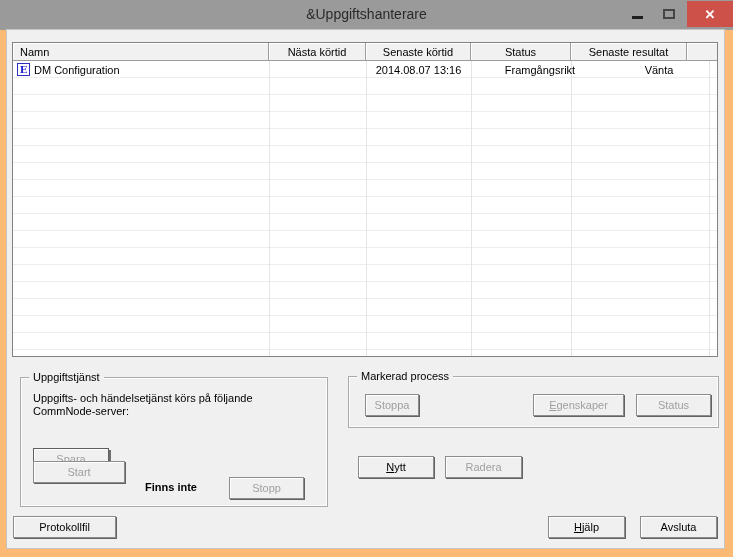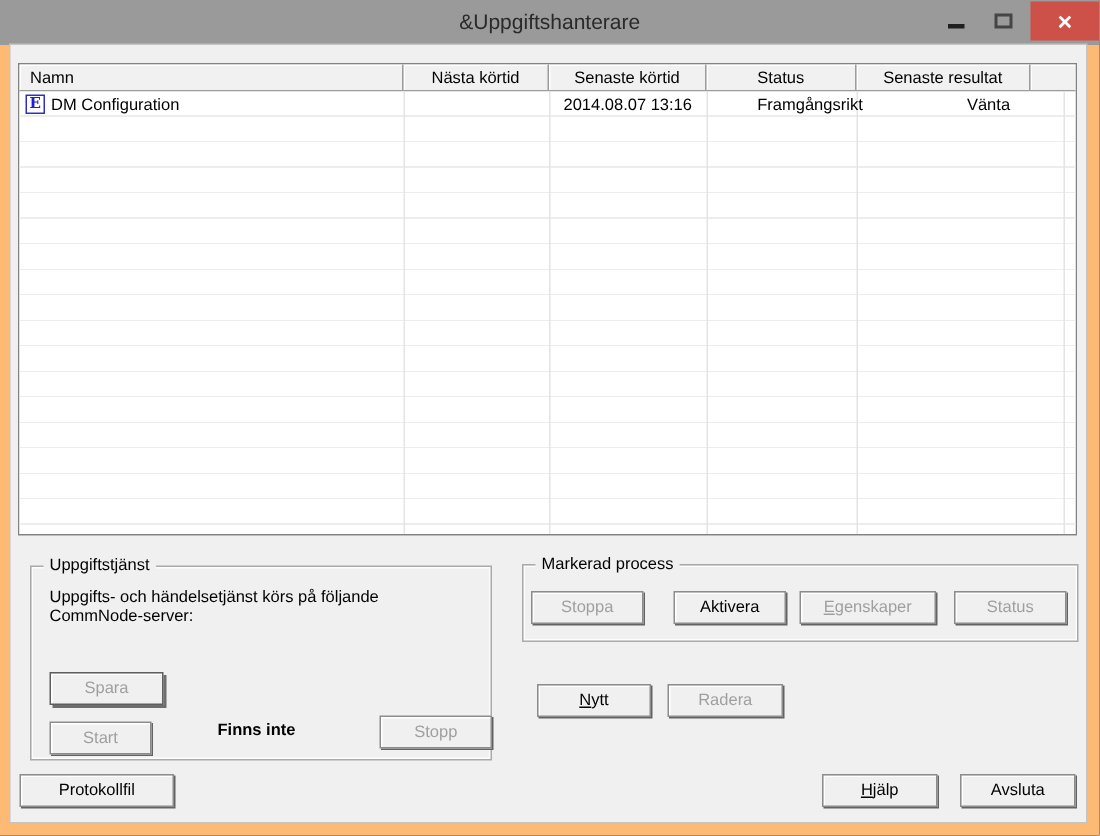--- a/index.html
+++ b/index.html
@@ -94,26 +94,26 @@
     position:absolute; left:10px; top:48px; width:272px; height:19px;
     background:#fff; border:1px solid #767676;
   }
   #combo-value { position:absolute; left:3px; top:1px; line-height:15px; font-size:11px; }
   #combo-arrow {
     position:absolute; right:1px; top:1px; bottom:1px; width:16px; background:#f0f0f0;
     border:1px solid #9a9a9a; box-shadow:inset 1px 1px 0 #fff;
     display:flex; align-items:center; justify-content:center; font-size:7px; color:#222;
   }
   #btn-spara { left:12px; top:70px; width:76px; height:22px; }
-  #btn-start { left:12px; top:103px; width:68px; height:22px; }
+  #btn-start { left:12px; top:83px; width:92px; height:22px; }
   #svc-status { position:absolute; left:96px; top:103px; font-weight:bold; white-space:nowrap;padding-left:28px; }
-  #btn-stopp { left:208px; top:99px; width:75px; height:22px;margin-left:24px; }
-
-  
-  #btn-stoppa     { left:5px;  top:17px; width:75px; height:22px; }
+  #btn-stopp { left:208px; top:99px; width:75px; height:22px; }
+
+  
+  #btn-stoppa     { left:16px;  top:17px; width:54px; height:22px; }
   #btn-aktivera   { left:100px; top:17px; width:75px; height:22px; }
   #btn-egenskaper { left:184px; top:17px; width:91px; height:22px; }
   #btn-status     { left:287px; top:17px; width:75px; height:22px; }
 
   
   #btn-nytt        { left:351px; top:426px; width:76px; height:22px; }
   #btn-radera      { left:438px; top:426px; width:77px; height:22px; }
   #btn-protokoll   { left:6px;   top:486px; width:103px; height:22px; }
   #btn-hjalp       { left:541px; top:486px; width:77px; height:22px; }
   #btn-avsluta     { left:633px; top:486px; width:77px; height:22px; }
@@ -172,21 +172,20 @@
       <div id="svc-desc2">CommNode-server:</div>
       <div id="btn-spara" class="btn strong disabled">Spara</div>
       <div id="btn-start" class="btn disabled">Start</div>
       <div id="svc-status">Finns inte</div>
       <div id="btn-stopp" class="btn disabled">Stopp</div>
     </div>
 
     <div id="group-marked" class="groupbox">
       <div class="gtitle">Markerad process</div>
       <div id="btn-stoppa" class="btn disabled">Stoppa</div>
-      <div id="btn-aktivera" class="btn">Aktivera</div>
       <div id="btn-egenskaper" class="btn disabled">
         <span class="mn">E</span>
           <span>genskaper</span>
       </div>
       <div id="btn-status" class="btn disabled">Status</div>
     </div>
 
     <div id="btn-nytt" class="btn">
       <span class="mn">N</span>
         <span>ytt</span>

